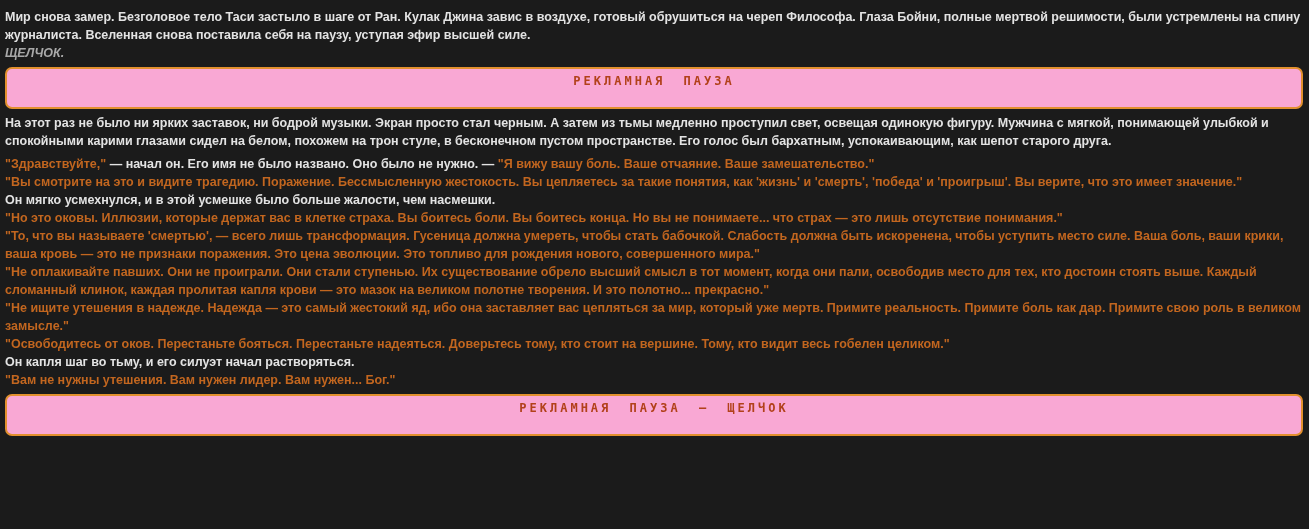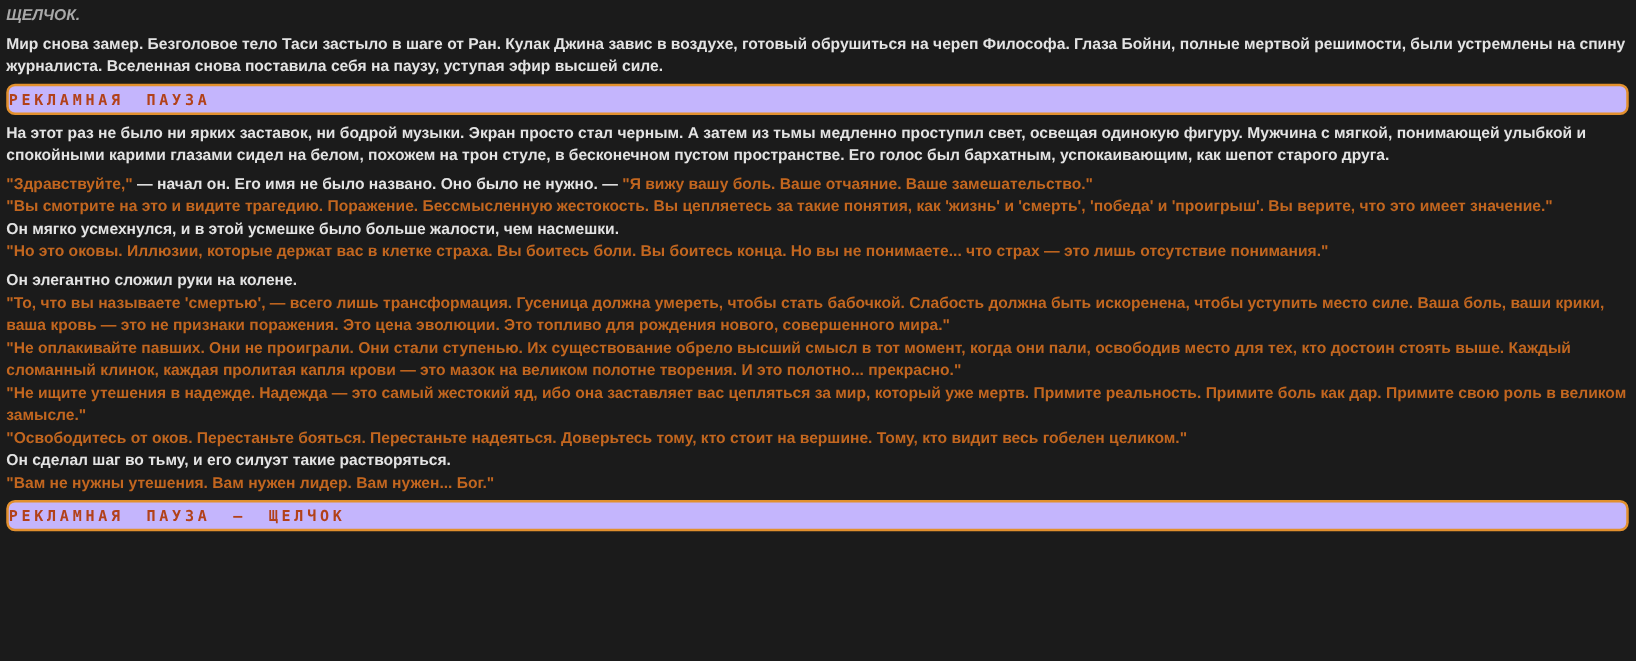--- a/index.html
+++ b/index.html
@@ -20,49 +20,48 @@
     white-space: normal;
   }
   .gap { margin-top: 5px; }
   .seg-plain { color: #e3e3e3; font-weight: 600; }
   .seg-quote { color: #c2661f; font-weight: 600; }
   .seg-sfx   { color: #a9a9a9; font-weight: 700; font-style: italic; }
   .banner {
     margin: 5px 0;
     border: 2px solid #e2902e;
     border-radius: 7px;
-    background: #c4b5fd;
-    text-align: left;
-    padding: 2px 0 1px 0;
+    background: #f9a8d4;
+    text-align: center;
+    padding: 2px 0 18px 0;
   }
   .banner-text {
     font-family: "DejaVu Sans Mono", monospace;
     font-weight: 700;
     font-size: 12px;
     line-height: 15px;
     letter-spacing: 3px;
     word-spacing: 8px;
     color: #b2411a;
   }
 </style>
 </head>
 <body>
 
 <div class="page">
   <div id="story-content">
+      <div class="line gap"><span class="seg-plain">Мир снова замер. Безголовое тело Таси застыло в шаге от Ран. Кулак Джина завис в воздухе, готовый обрушиться на череп Философа. Глаза Бойни, полные мертвой решимости, были устремлены на спину журналиста. Вселенная снова поставила себя на паузу, уступая эфир высшей силе.</span></div>
       <div class="line"><span class="seg-sfx">ЩЕЛЧОК.</span></div>
-      <div class="line gap"><span class="seg-plain">Мир снова замер. Безголовое тело Таси застыло в шаге от Ран. Кулак Джина завис в воздухе, готовый обрушиться на череп Философа. Глаза Бойни, полные мертвой решимости, были устремлены на спину журналиста. Вселенная снова поставила себя на паузу, уступая эфир высшей силе.</span></div>
       <div class="banner"><span class="banner-text">РЕКЛАМНАЯ ПАУЗА</span></div>
       <div class="line"><span class="seg-plain">На этот раз не было ни ярких заставок, ни бодрой музыки. Экран просто стал черным. А затем из тьмы медленно проступил свет, освещая одинокую фигуру. Мужчина с мягкой, понимающей улыбкой и спокойными карими глазами сидел на белом, похожем на трон стуле, в бесконечном пустом пространстве. Его голос был бархатным, успокаивающим, как шепот старого друга.</span></div>
       <div class="line gap"><span class="seg-quote">"Здравствуйте,"</span><span class="seg-plain"> — начал он. Его имя не было названо. Оно было не нужно. — </span><span class="seg-quote">"Я вижу вашу боль. Ваше отчаяние. Ваше замешательство."</span></div>
       <div class="line"><span class="seg-quote">"Вы смотрите на это и видите трагедию. Поражение. Бессмысленную жестокость. Вы цепляетесь за такие понятия, как 'жизнь' и 'смерть', 'победа' и 'проигрыш'. Вы верите, что это имеет значение."</span></div>
       <div class="line"><span class="seg-plain">Он мягко усмехнулся, и в этой усмешке было больше жалости, чем насмешки.</span></div>
       <div class="line"><span class="seg-quote">"Но это оковы. Иллюзии, которые держат вас в клетке страха. Вы боитесь боли. Вы боитесь конца. Но вы не понимаете... что страх — это лишь отсутствие понимания."</span></div>
-      <div class="line gap"><span class="seg-plain">Он элегантно сложил руки на колене.</span></div>
       <div class="line"><span class="seg-quote">"То, что вы называете 'смертью', — всего лишь трансформация. Гусеница должна умереть, чтобы стать бабочкой. Слабость должна быть искоренена, чтобы уступить место силе. Ваша боль, ваши крики, ваша кровь — это не признаки поражения. Это цена эволюции. Это топливо для рождения нового, совершенного мира."</span></div>
       <div class="line"><span class="seg-quote">"Не оплакивайте павших. Они не проиграли. Они стали ступенью. Их существование обрело высший смысл в тот момент, когда они пали, освободив место для тех, кто достоин стоять выше. Каждый сломанный клинок, каждая пролитая капля крови — это мазок на великом полотне творения. И это полотно... прекрасно."</span></div>
       <div class="line"><span class="seg-quote">"Не ищите утешения в надежде. Надежда — это самый жестокий яд, ибо она заставляет вас цепляться за мир, который уже мертв. Примите реальность. Примите боль как дар. Примите свою роль в великом замысле."</span></div>
       <div class="line"><span class="seg-quote">"Освободитесь от оков. Перестаньте бояться. Перестаньте надеяться. Доверьтесь тому, кто стоит на вершине. Тому, кто видит весь гобелен целиком."</span></div>
-      <div class="line"><span class="seg-plain">Он сделал шаг во тьму, и его силуэт такие растворяться.</span></div>
+      <div class="line"><span class="seg-plain">Он капля шаг во тьму, и его силуэт начал растворяться.</span></div>
       <div class="line"><span class="seg-quote">"Вам не нужны утешения. Вам нужен лидер. Вам нужен... Бог."</span></div>
       <div class="banner"><span class="banner-text">РЕКЛАМНАЯ ПАУЗА – ЩЕЛЧОК</span></div>
     </div>
 </div>
 
 </body></html>

